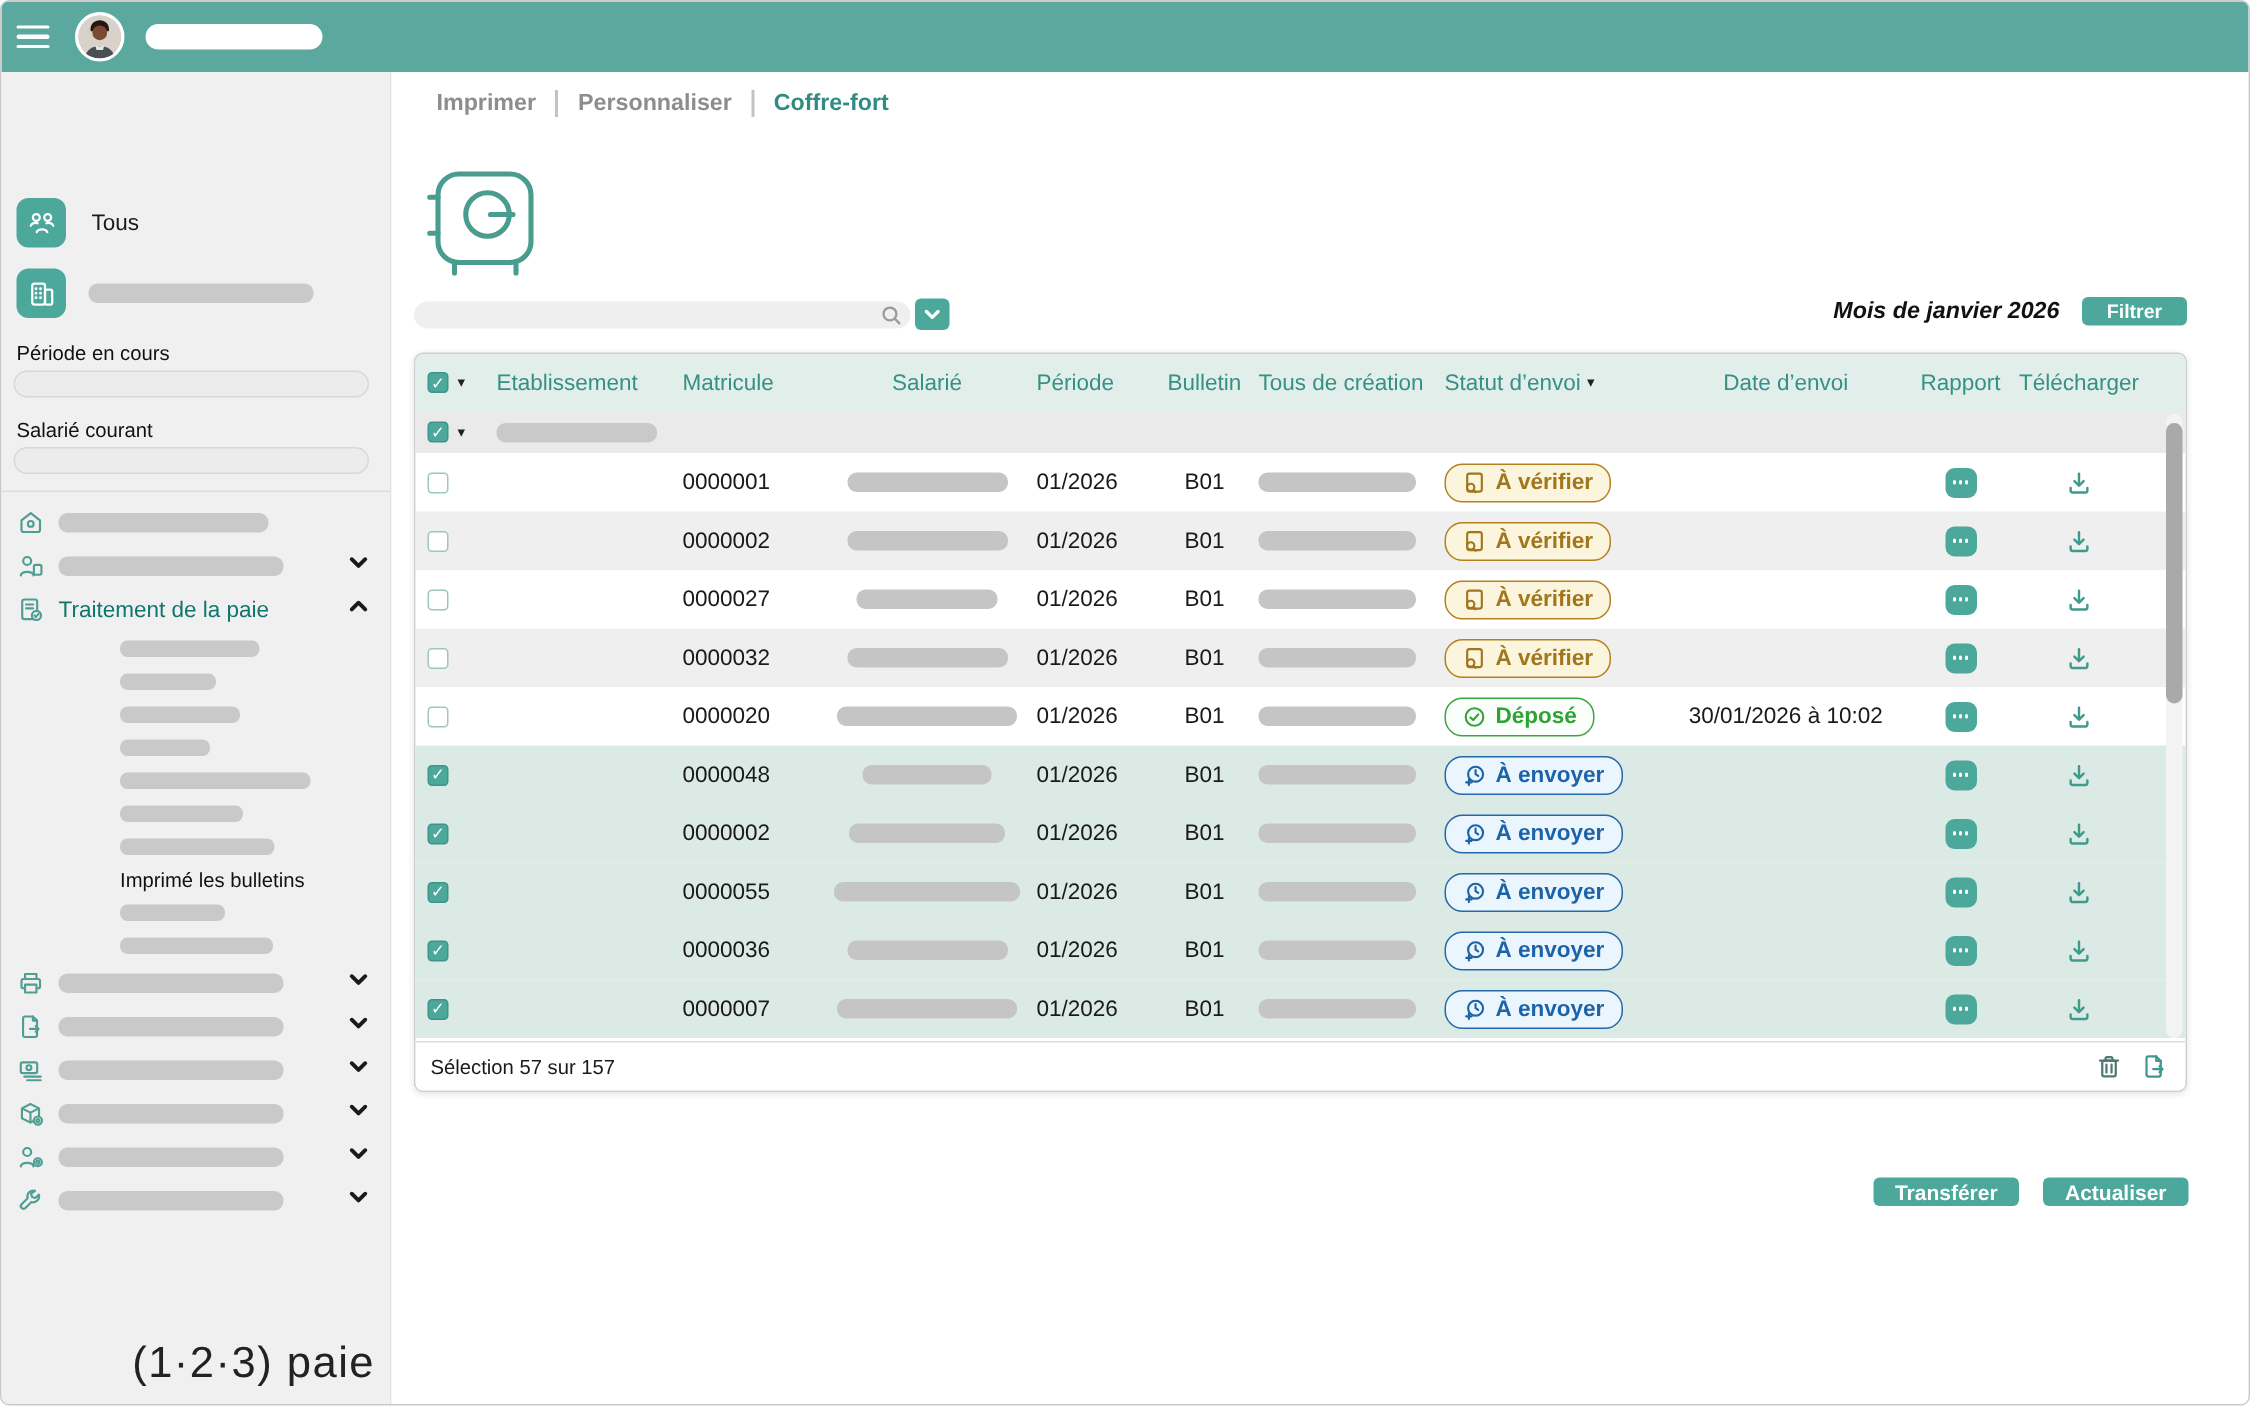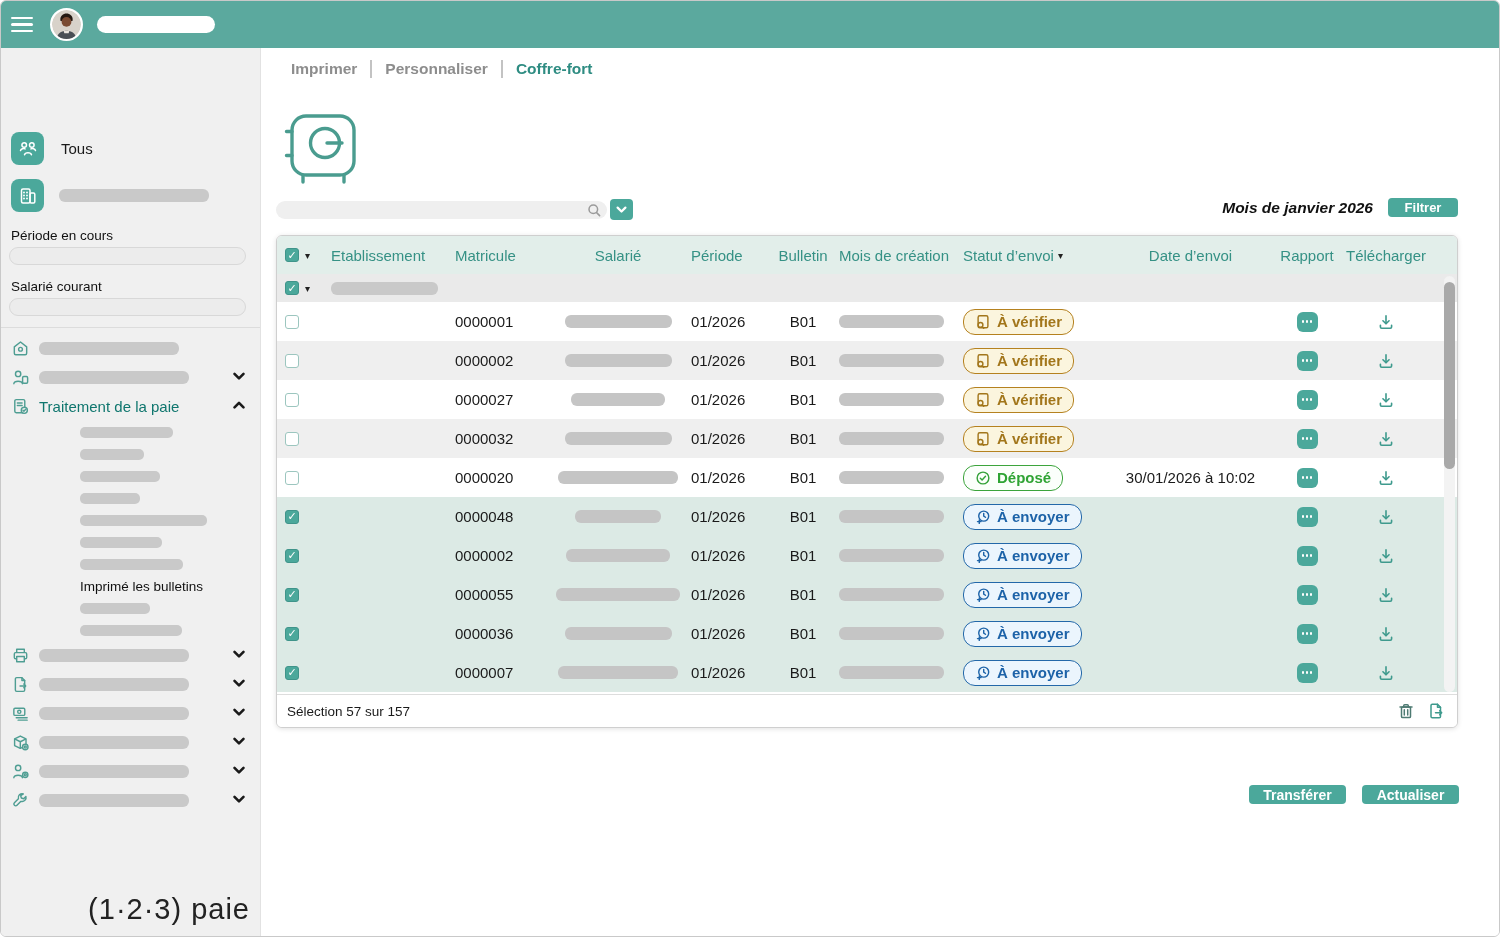--- a/index.html
+++ b/index.html
@@ -375,21 +375,21 @@
     <div class="thead">
       <div class="c c-check">
         <span class="cbx on">✓</span>
         <span class="drop-tri">▾</span>
       </div>
       <div class="c c-etab">Etablissement</div>
       <div class="c c-mat">Matricule</div>
       <div class="c c-sal">Salarié</div>
       <div class="c c-per">Période</div>
       <div class="c c-bul">Bulletin</div>
-      <div class="c c-datec">Mois de création</div>
+      <div class="c c-datec">Tous de création</div>
       <div class="c c-statut">
         <span>Statut d’envoi</span>&nbsp;<span class="drop-tri">▾</span>
       </div>
       <div class="c c-datee">Date d’envoi</div>
       <div class="c c-rap">Rapport</div>
       <div class="c c-dl">Télécharger</div>
     </div>
 
     <div class="tfilter">
       <div class="c c-check">

